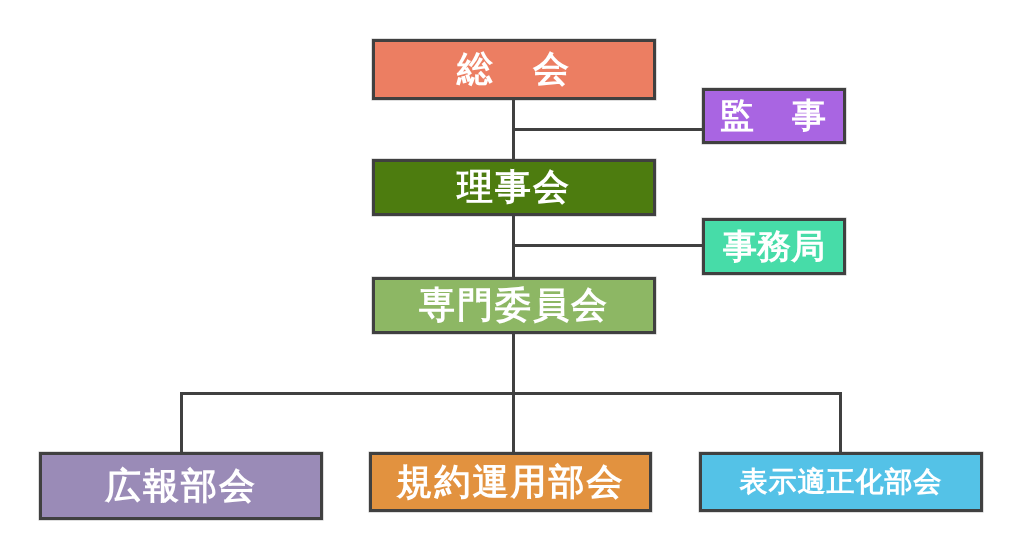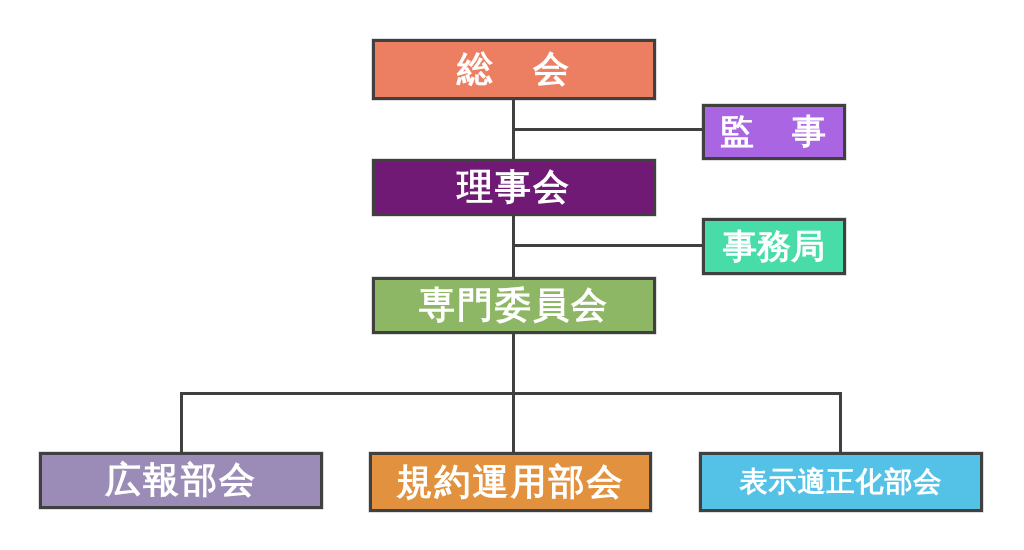--- a/index.html
+++ b/index.html
@@ -24,25 +24,25 @@
     letter-spacing: 2px;
     white-space: nowrap;
     box-shadow: 0 0 0 0.5px rgba(64,64,64,0.35);
   }
   .line {
     position: absolute;
     background: var(--line-color, #404040);
   }
   
   #n-soukai    { left: 372px; top:  39px; width: 284px; height: 61px; }
-  #n-kanji     { left: 702px; top: 104px; width: 144px; height: 56px; font-size: 34px; }
+  #n-kanji     { left: 702px; top: 88px; width: 144px; height: 56px; font-size: 34px; }
   #n-rijikai   { left: 372px; top: 159px; width: 284px; height: 57px; }
   #n-jimukyoku { left: 702px; top: 218px; width: 144px; height: 57px; font-size: 34px; letter-spacing: 0; }
   #n-senmon    { left: 372px; top: 277px; width: 284px; height: 57px; }
-  #n-kouhou    { left:  39px; top: 452px; width: 284px; height: 57px; }
+  #n-kouhou    { left:  39px; top: 452px; width: 284px; height: 68px; }
   #n-kiyaku    { left: 369px; top: 452px; width: 283px; height: 60px; }
   #n-hyouji    { left: 699px; top: 452px; width: 284px; height: 60px; font-size: 28px; letter-spacing: 1px; }
   
   #l-v1 { left: 512px; top: 100px; width: 3px;   height: 59px; }
   #l-h1 { left: 513px; top: 128px; width: 189px; height: 3px;  }
   #l-v2 { left: 512px; top: 216px; width: 3px;   height: 61px; }
   #l-h2 { left: 513px; top: 244px; width: 189px; height: 3px;  }
   #l-v3 { left: 512px; top: 334px; width: 3px;   height: 58px; }
   #l-h3 { left: 180px; top: 392px; width: 662px; height: 3px;  }
   #l-v4 { left: 180px; top: 394px; width: 3px;   height: 58px; }
@@ -59,20 +59,20 @@
   <div class="line" id="l-v2"></div>
   <div class="line" id="l-h2"></div>
   <div class="line" id="l-v3"></div>
   <div class="line" id="l-h3"></div>
   <div class="line" id="l-v4"></div>
   <div class="line" id="l-v5"></div>
   <div class="line" id="l-v6"></div>
 
   <div class="node" id="n-soukai" style="background-color: rgb(236, 126, 98); font-family: Liberation Serif, serif;">総　会</div>
   <div class="node" id="n-kanji" style="background-color: rgb(169, 101, 226);">監　事</div>
-  <div class="node" id="n-rijikai" style="background-color: #701a75;">理事会</div>
+  <div class="node" id="n-rijikai" style="background-color: #4d7c0f;">理事会</div>
   <div class="node" id="n-senmon" style="background-color: rgb(141, 183, 100);">専門委員会</div>
   <div class="node" id="n-jimukyoku" style="background-color: rgb(71, 220, 168);">事務局</div>
   <div class="node" id="n-kouhou" style="background-color: rgb(154, 139, 183);">広報部会</div>
   <div class="node" id="n-kiyaku" style="background-color: rgb(226, 146, 63); text-align: right;">規約運用部会</div>
   <div class="node" id="n-hyouji" style="background-color: rgb(84, 194, 231);">表示適正化部会</div>
 
 </div>
 
 </body></html>

